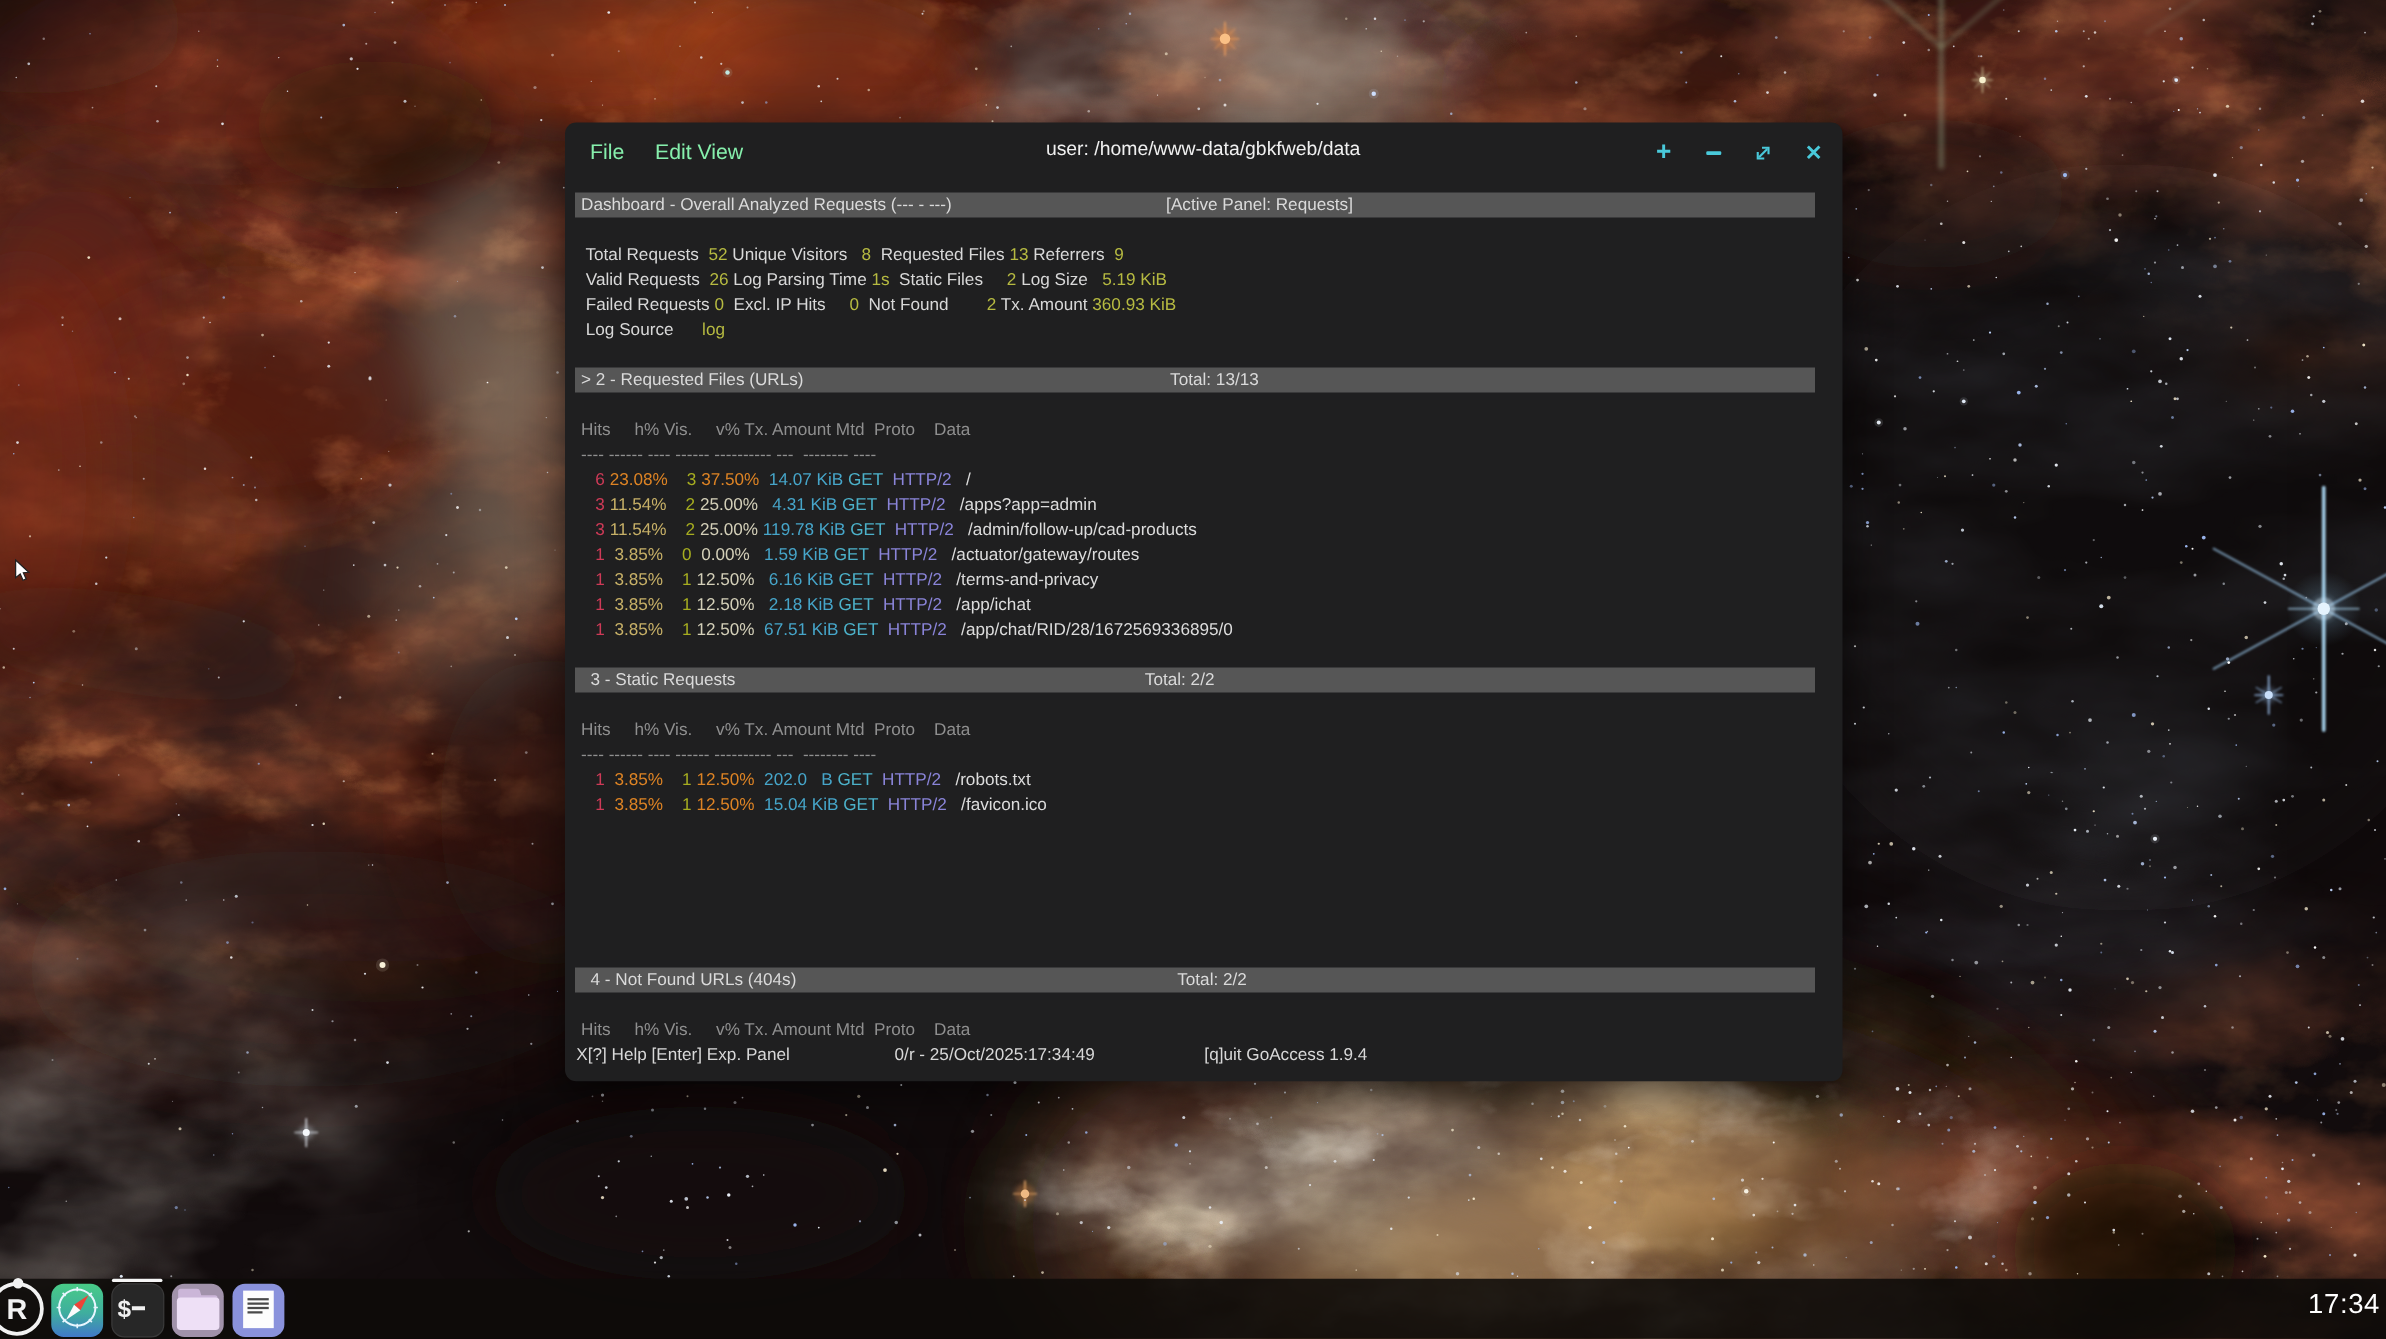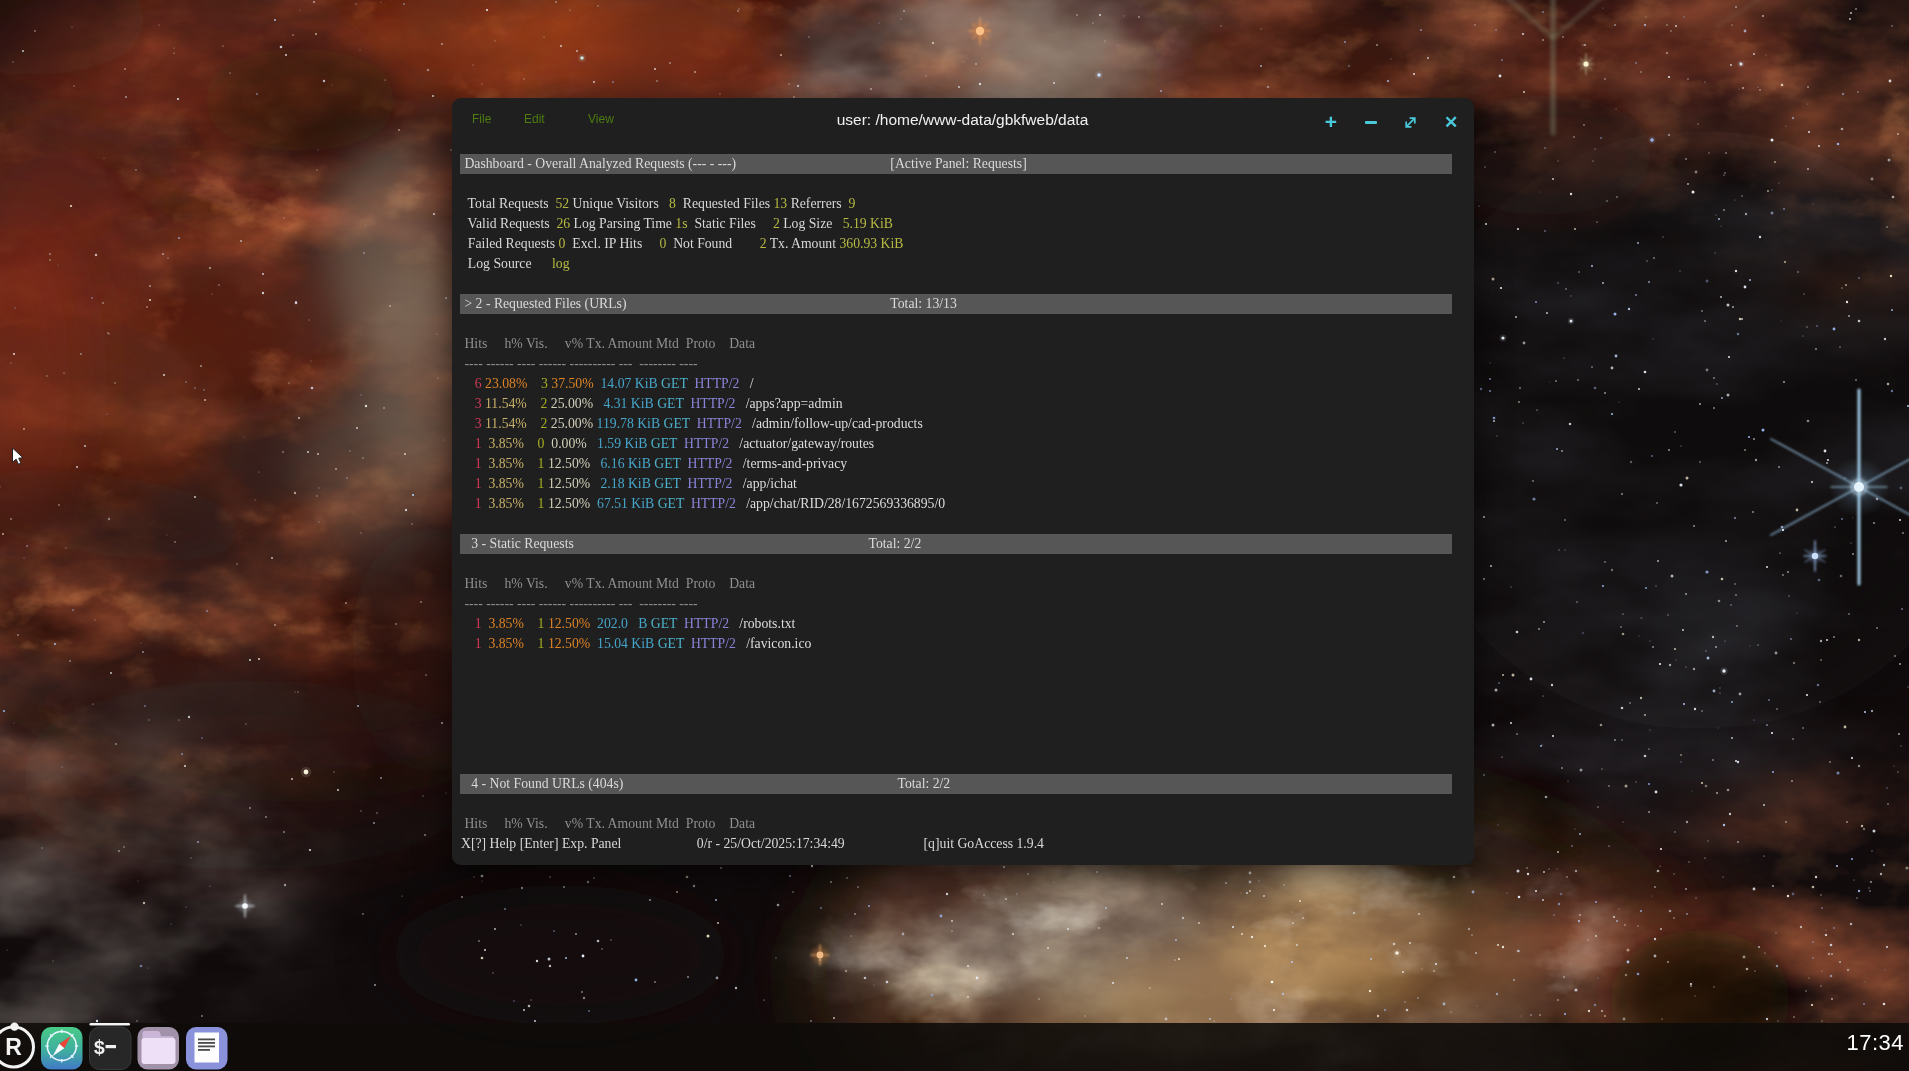--- a/index.html
+++ b/index.html
@@ -1,21 +1,21 @@
 <!DOCTYPE html>
 <html><head><meta charset="utf-8"><style>
 *{margin:0;padding:0;box-sizing:border-box}
 html,body{width:1909px;height:1071px;overflow:hidden;background:#120c0d}
 body{position:relative;font-family:"Liberation Sans",sans-serif}
 #bg{position:absolute;left:0;top:0}
 #win{position:absolute;left:451.5px;top:97.5px;width:1022.5px;height:767px;background:#1f1f20;border-radius:9px;box-shadow:0 12px 34px rgba(0,0,0,.55)}
-.menu{position:absolute;top:112px;color:#4d7c0f;font-size:12px}
+.menu{position:absolute;top:112px;color:#86efac;font-size:17px}
 #title{position:absolute;top:111px;left:451px;width:1023px;text-align:center;color:#f0f0f0;font-size:15.5px;font-weight:normal}
 .ctl{position:absolute;top:110px;color:#49c9da;font-size:21px;font-weight:bold;width:30px;text-align:center}
-#term{position:absolute;left:461px;top:154.4px;font-family:Liberation Serif, serif;font-size:13.72px;line-height:20px;white-space:pre;color:#d8d8d8}
+#term{position:absolute;left:461px;top:154.4px;font-family:Liberation Sans, sans-serif;font-size:13.72px;line-height:20px;white-space:pre;color:#d8d8d8}
 #term i{font-style:normal}
 .bar{position:absolute;left:459.5px;width:992px;height:20px;background:#565656}
 i.t{color:#dadada} i.w{color:#d8d8d8} i.g{color:#8f8f8f} i.y{color:#b6ba41}
 i.r{color:#ce3a57} i.o{color:#dd8324} i.k{color:#c7b067} i.v{color:#a6ad20}
 i.p{color:#d3cfb8} i.c{color:#46a5c9} i.m{color:#4cb1c9} i.u{color:#8a84d8} i.d{color:#dcdcdc}
 #taskbar{position:absolute;left:0;top:1023px;width:1909px;height:48px;background:rgba(14,11,9,.88)}
 #clock{position:absolute;top:1030px;right:5px;color:#fff;font-size:22px;letter-spacing:.5px}
 </style></head><body>
 <svg id="bg" width="1909" height="1071" viewBox="0 0 1909 1071">
 <defs>
@@ -1422,21 +1422,21 @@
                                                                                                                         
                                                                                                                         
                                                                                                                         
                                                                                                                         
 <i class="t">   4 - Not Found URLs (404s)                                                                                Total: 2/2  </i>
                                                                                                                         
  <i class="g">Hits</i>     <i class="g">h%</i> <i class="g">Vis.</i>     <i class="g">v%</i> <i class="g">Tx. Amount</i> <i class="g">Mtd</i>  <i class="g">Proto</i>    <i class="g">Data</i>                                                                  
 <i class="w">X[?] Help [Enter] Exp. Panel                      0/r - 25/Oct/2025:17:34:49                       [q]uit GoAccess 1.9.4</i></pre>
 <div class="menu" style="left:472px">File</div>
 <div class="menu" style="left:524px">Edit</div>
-<div class="menu" style="left:588px">View</div>
+<div class="menu" style="left:558px">View</div>
 <div id="title">user: /home/www-data/gbkfweb/data</div>
 <div class="ctl" style="left:1316px">+</div>
 <div style="position:absolute;left:1365px;top:120.5px;width:12px;height:3px;background:#49c9da;border-radius:1px"></div>
 <svg style="position:absolute;left:1403px;top:115px" width="15" height="15" viewBox="0 0 15 15">
     <g stroke="#49c9da" stroke-width="1.7" fill="none">
       <path d="M4.2 10.8 L10.8 4.2"></path>
       <path d="M6.6 3.2 L11.8 3.2 L11.8 8.4"></path>
       <path d="M3.2 6.6 L3.2 11.8 L8.4 11.8"></path>
     </g>
   </svg>

